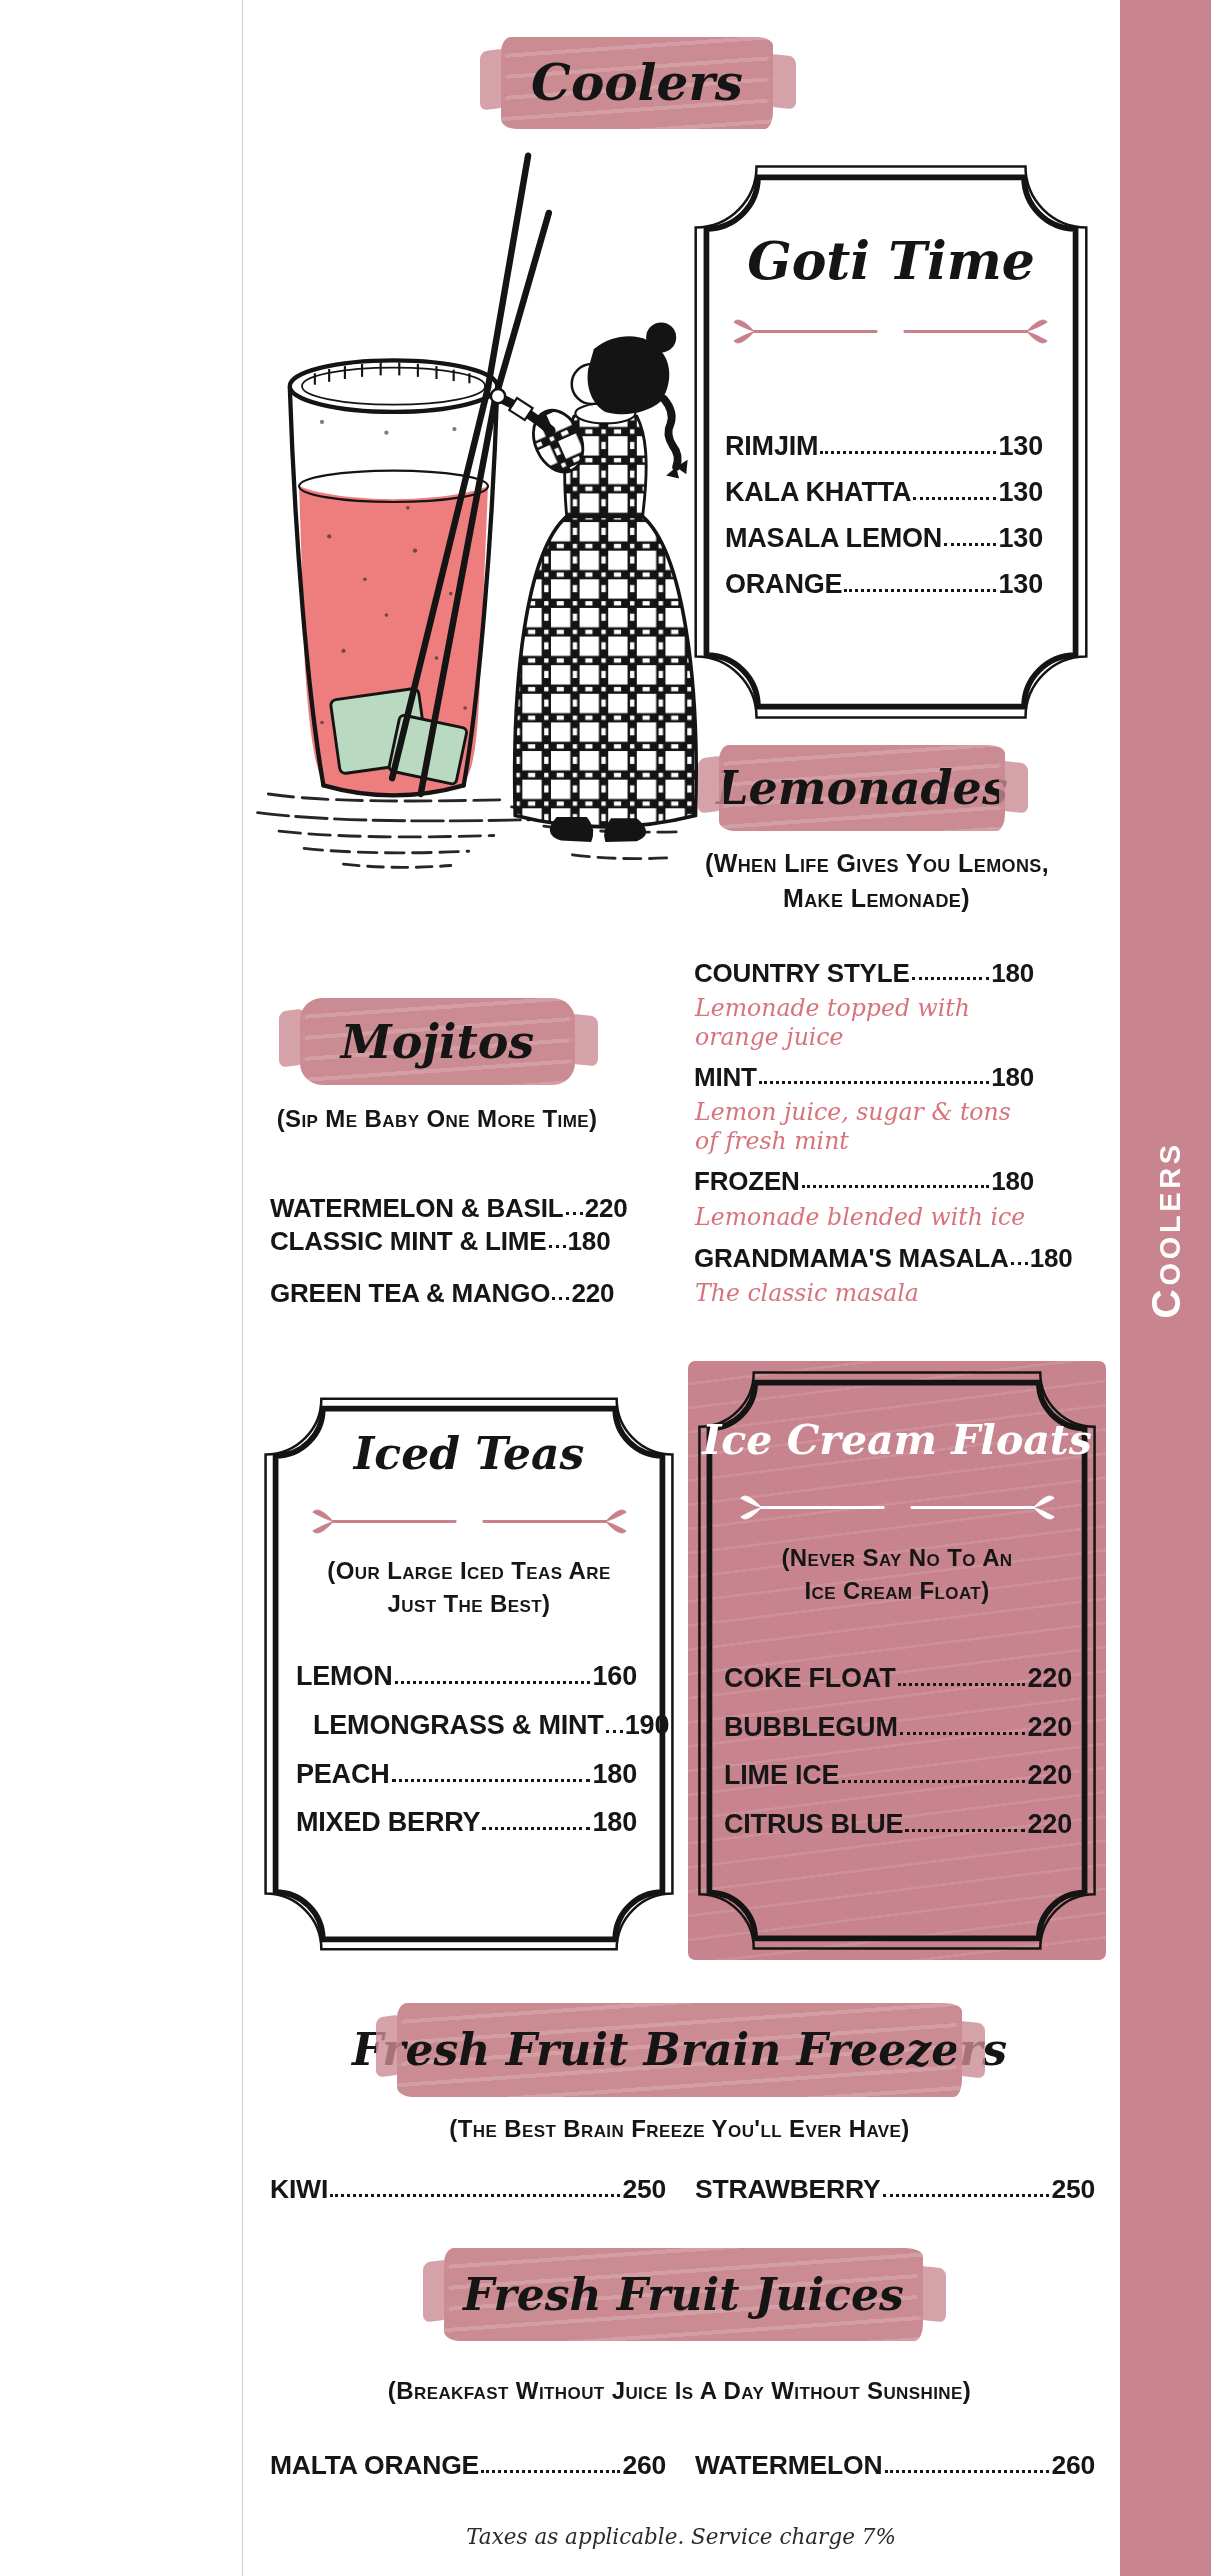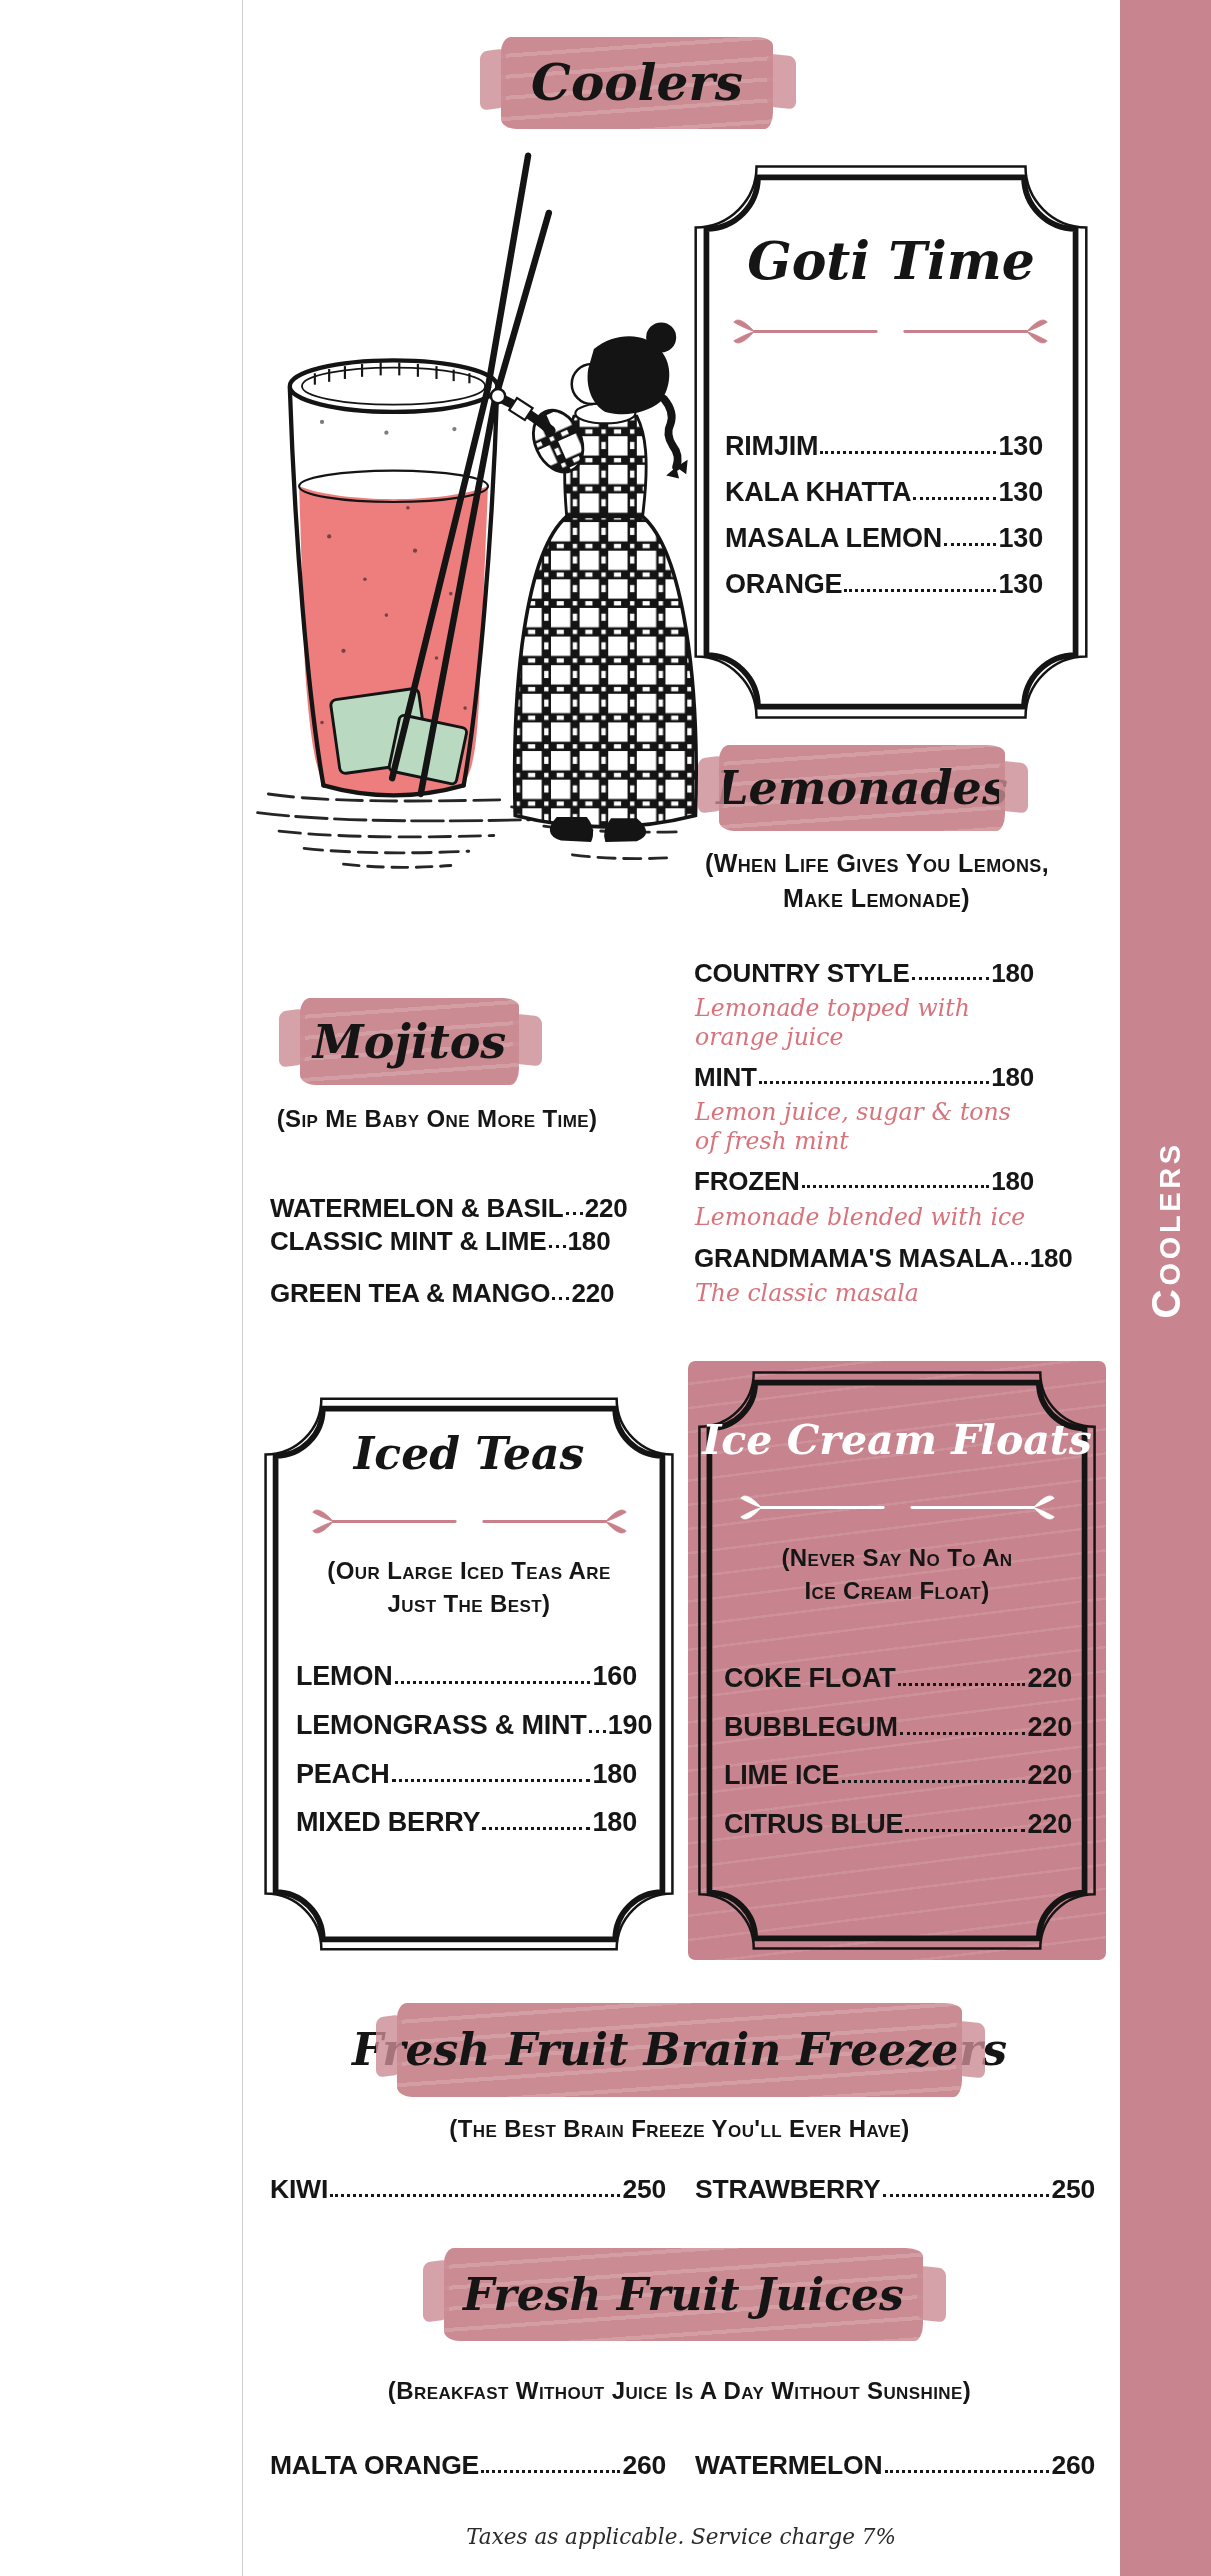--- a/index.html
+++ b/index.html
@@ -232,21 +232,21 @@
     <div class="desc" style="left:695px;top:1203px;width:372px;">Lemonade blended with ice</div>
     <div class="row" style="left:694px;top:1245px;width:340px;">
       <span class="nm">GRANDMAMA'S MASALA</span>
         <span class="dots"></span>
         <span class="pr">180</span>
     </div>
     <div class="desc" style="left:695px;top:1279px;width:372px;">The classic masala</div>
   </div>
 
   <div>
-    <div class="brush" style="left:300px;top:998px;width:219px;height:87px;">
+    <div class="brush" style="left:300px;top:998px;width:275px;height:87px;border-radius:22px;">
       <span class="script" style="font-size:46px;">Mojitos</span>
     </div>
     <div class="sub abs" style="left:258px;top:1102px;width:358px;font-size:24px;">(Sip Me Baby One More Time)</div>
     <div class="row" style="left:270px;top:1177px;width:331px;margin-top:18px;">
       <span class="nm" style="font-size:26px;">WATERMELON &amp; BASIL</span>
         <span class="dots"></span>
         <span class="pr" style="font-size:26px;">220</span>
     </div>
     <div class="row" style="left:270px;top:1228px;width:331px;">
       <span class="nm" style="font-size:26px;">CLASSIC MINT &amp; LIME</span>
@@ -282,21 +282,21 @@
     </div>
     <div class="sub abs" style="left:0;top:159px;width:414px;font-size:24px;">
       <div>(Our Large Iced Teas Are</div>
       <div>Just The Best)</div>
     </div>
     <div class="row" style="left:34px;top:268px;width:341px;">
       <span class="nm">LEMON</span>
         <span class="dots"></span>
         <span class="pr">160</span>
     </div>
-    <div class="row" style="left:34px;top:317px;width:341px;">
+    <div class="row" style="left:51px;top:317px;width:341px;">
       <span class="nm">LEMONGRASS &amp; MINT</span>
         <span class="dots"></span>
         <span class="pr">190</span>
     </div>
     <div class="row" style="left:34px;top:366px;width:341px;">
       <span class="nm">PEACH</span>
         <span class="dots"></span>
         <span class="pr">180</span>
     </div>
     <div class="row" style="left:34px;top:414px;width:341px;">

